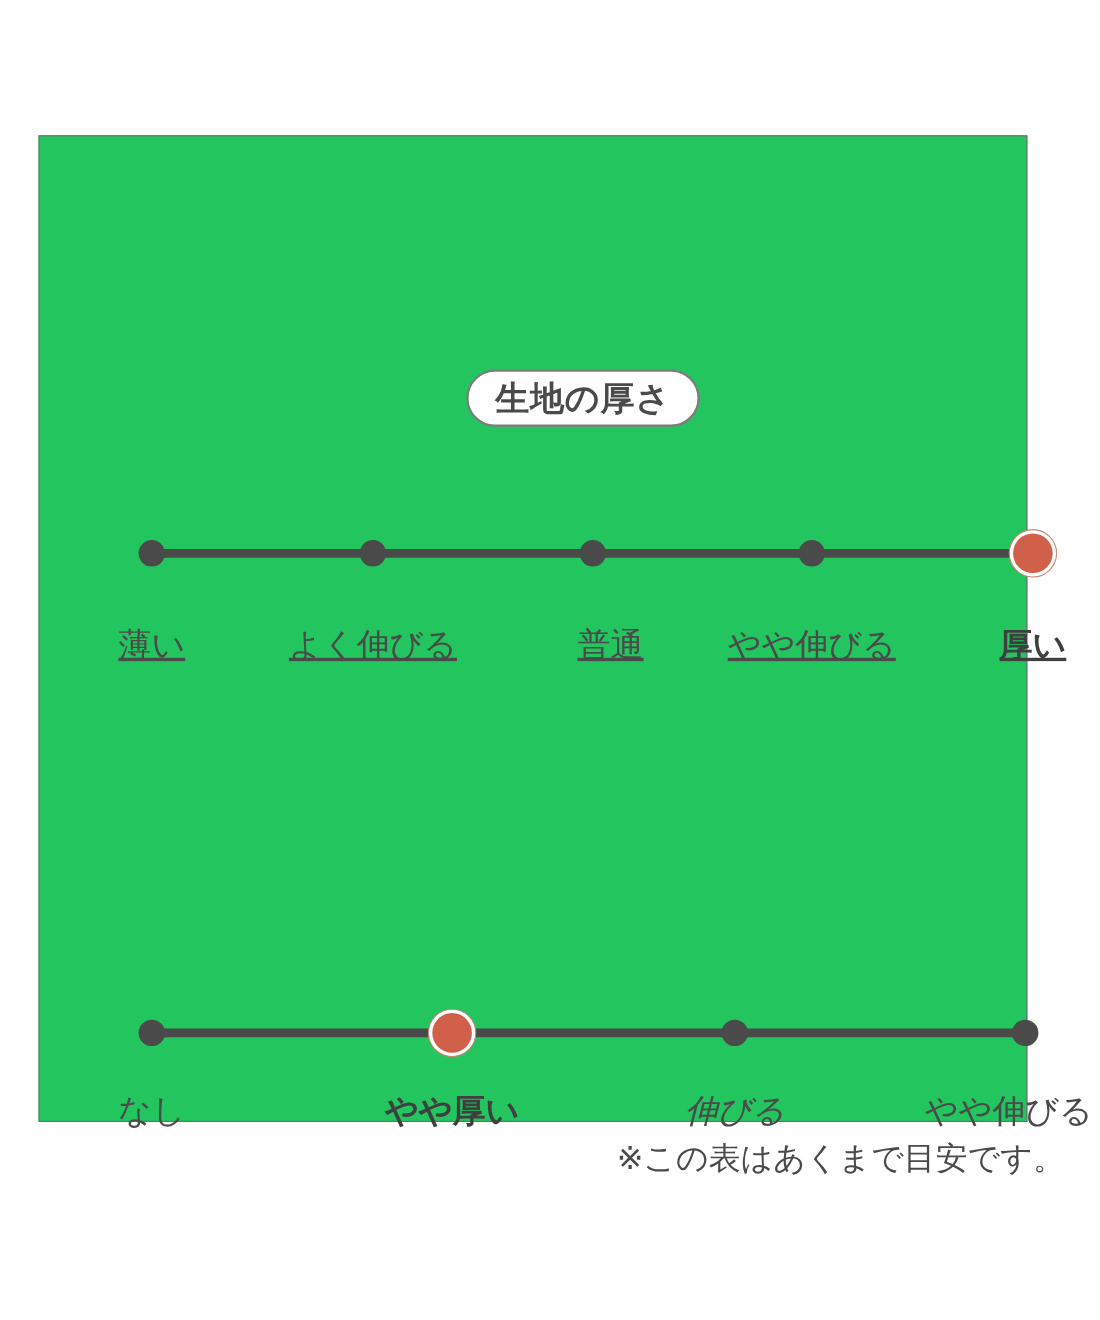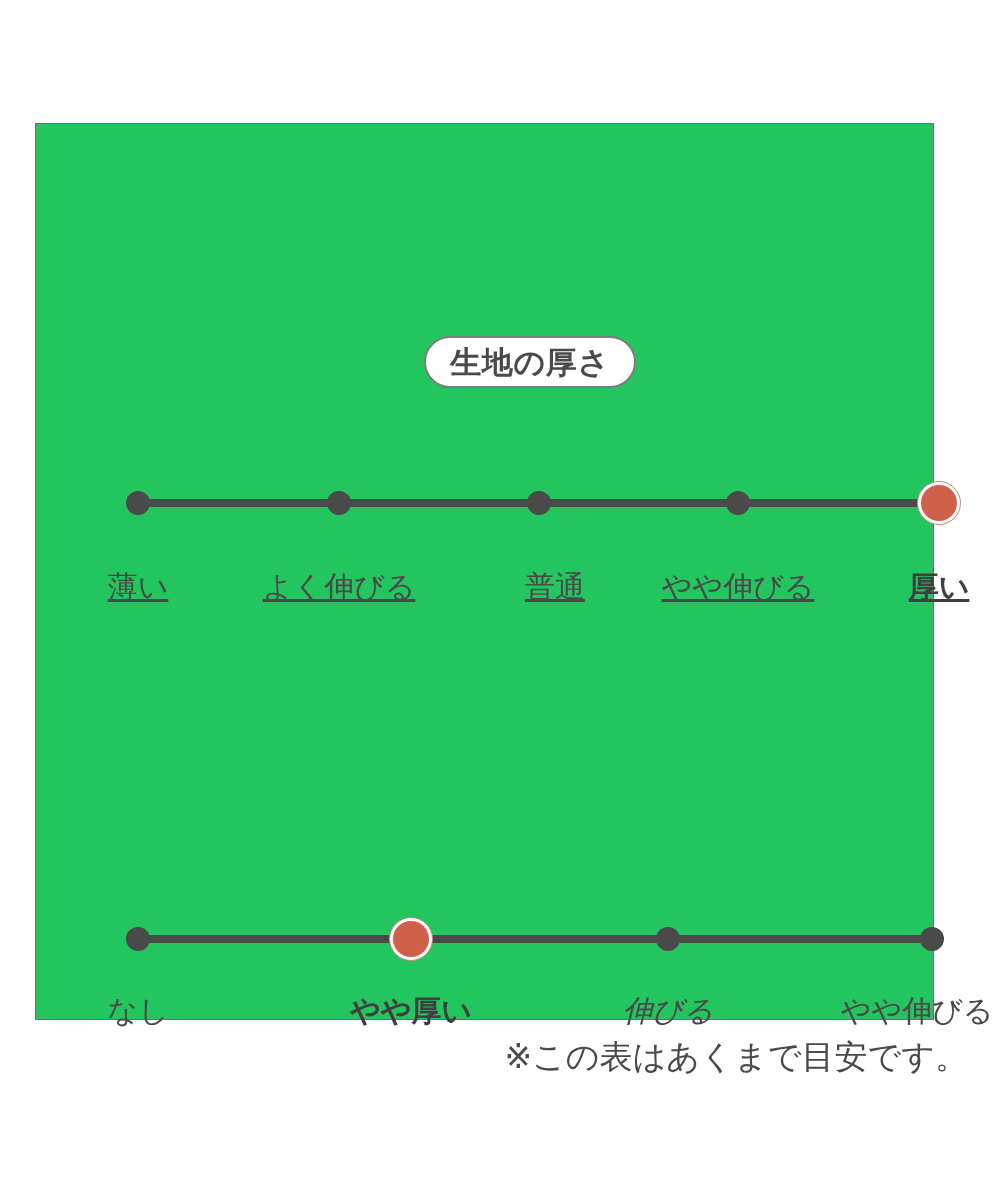--- a/index.html
+++ b/index.html
@@ -121,21 +121,21 @@
     color: #3f3f3f;
   }
   #labels-thickness .tick-label { top: 448px; text-decoration: underline; }
   #labels-stretch   .tick-label { top: 872px; }
 
   
   .note {
     position: absolute;
     right: 32px;
     top: 1040px;
-    font-size: 33px;
+    font-size: 29px;
     line-height: 1;
     color: #4a4a4a;
     white-space: nowrap;
   }
 </style>
 </head>
 <body>
 
 <div id="page">
 

